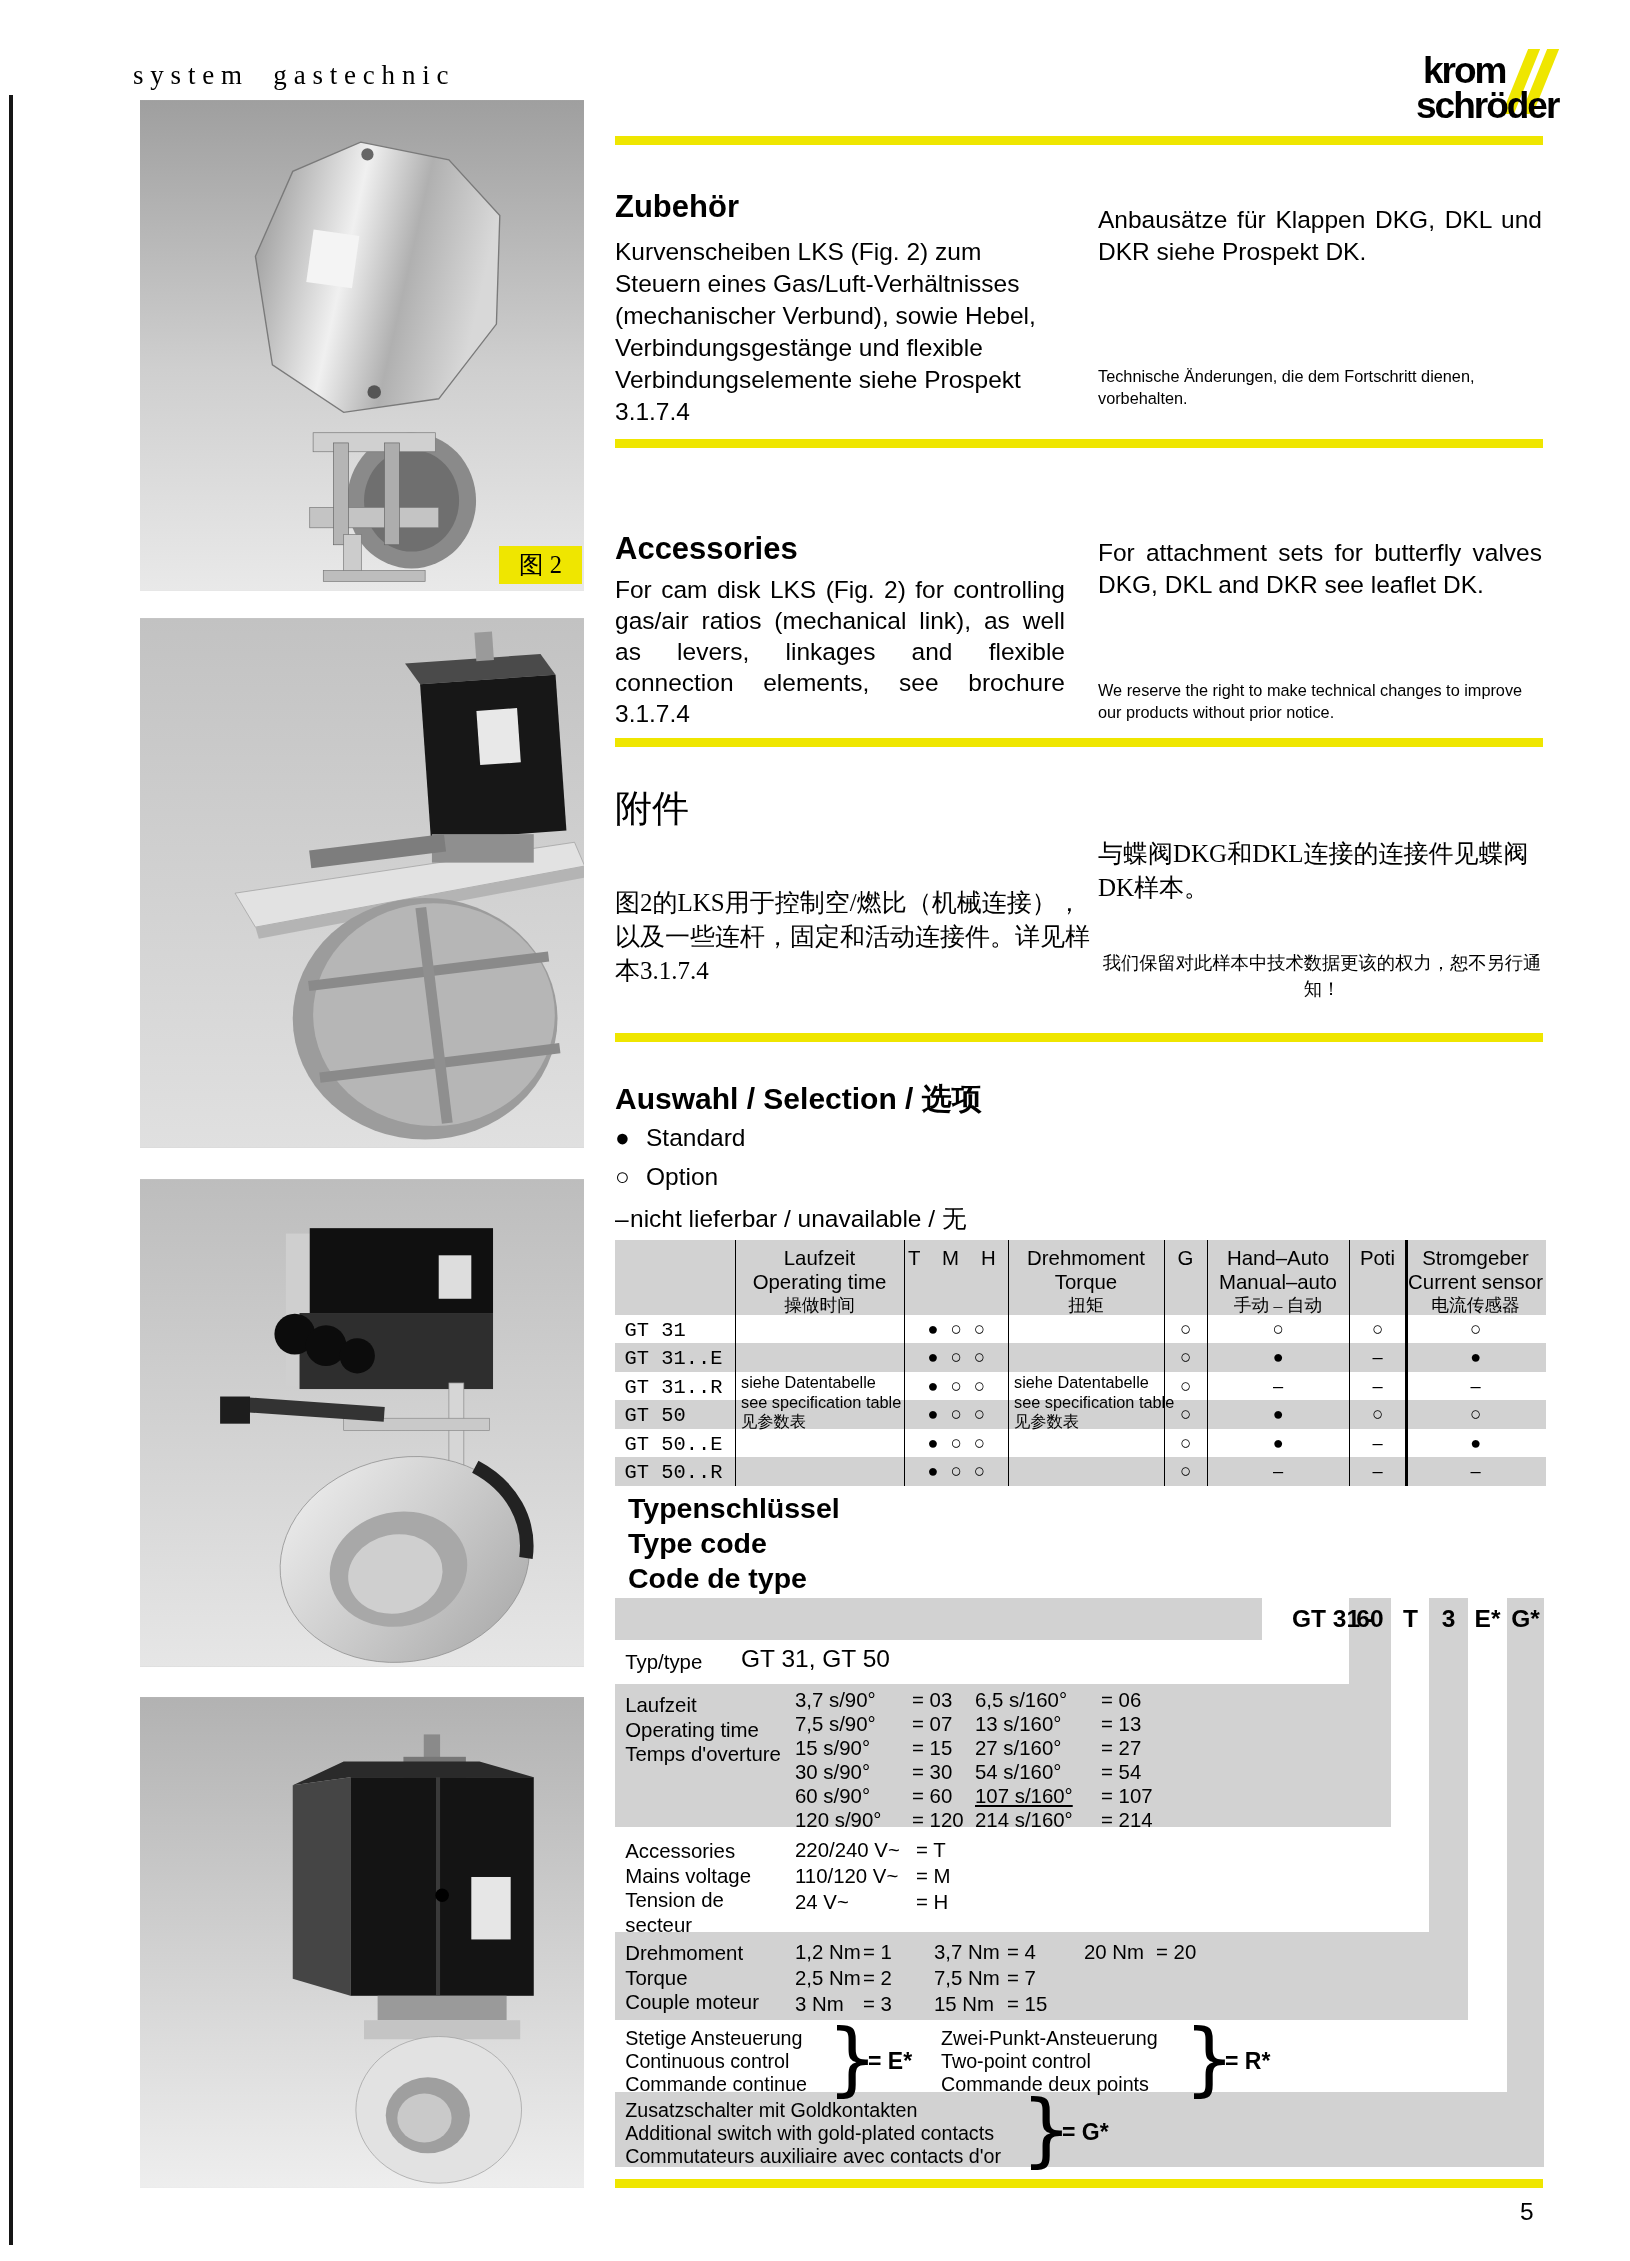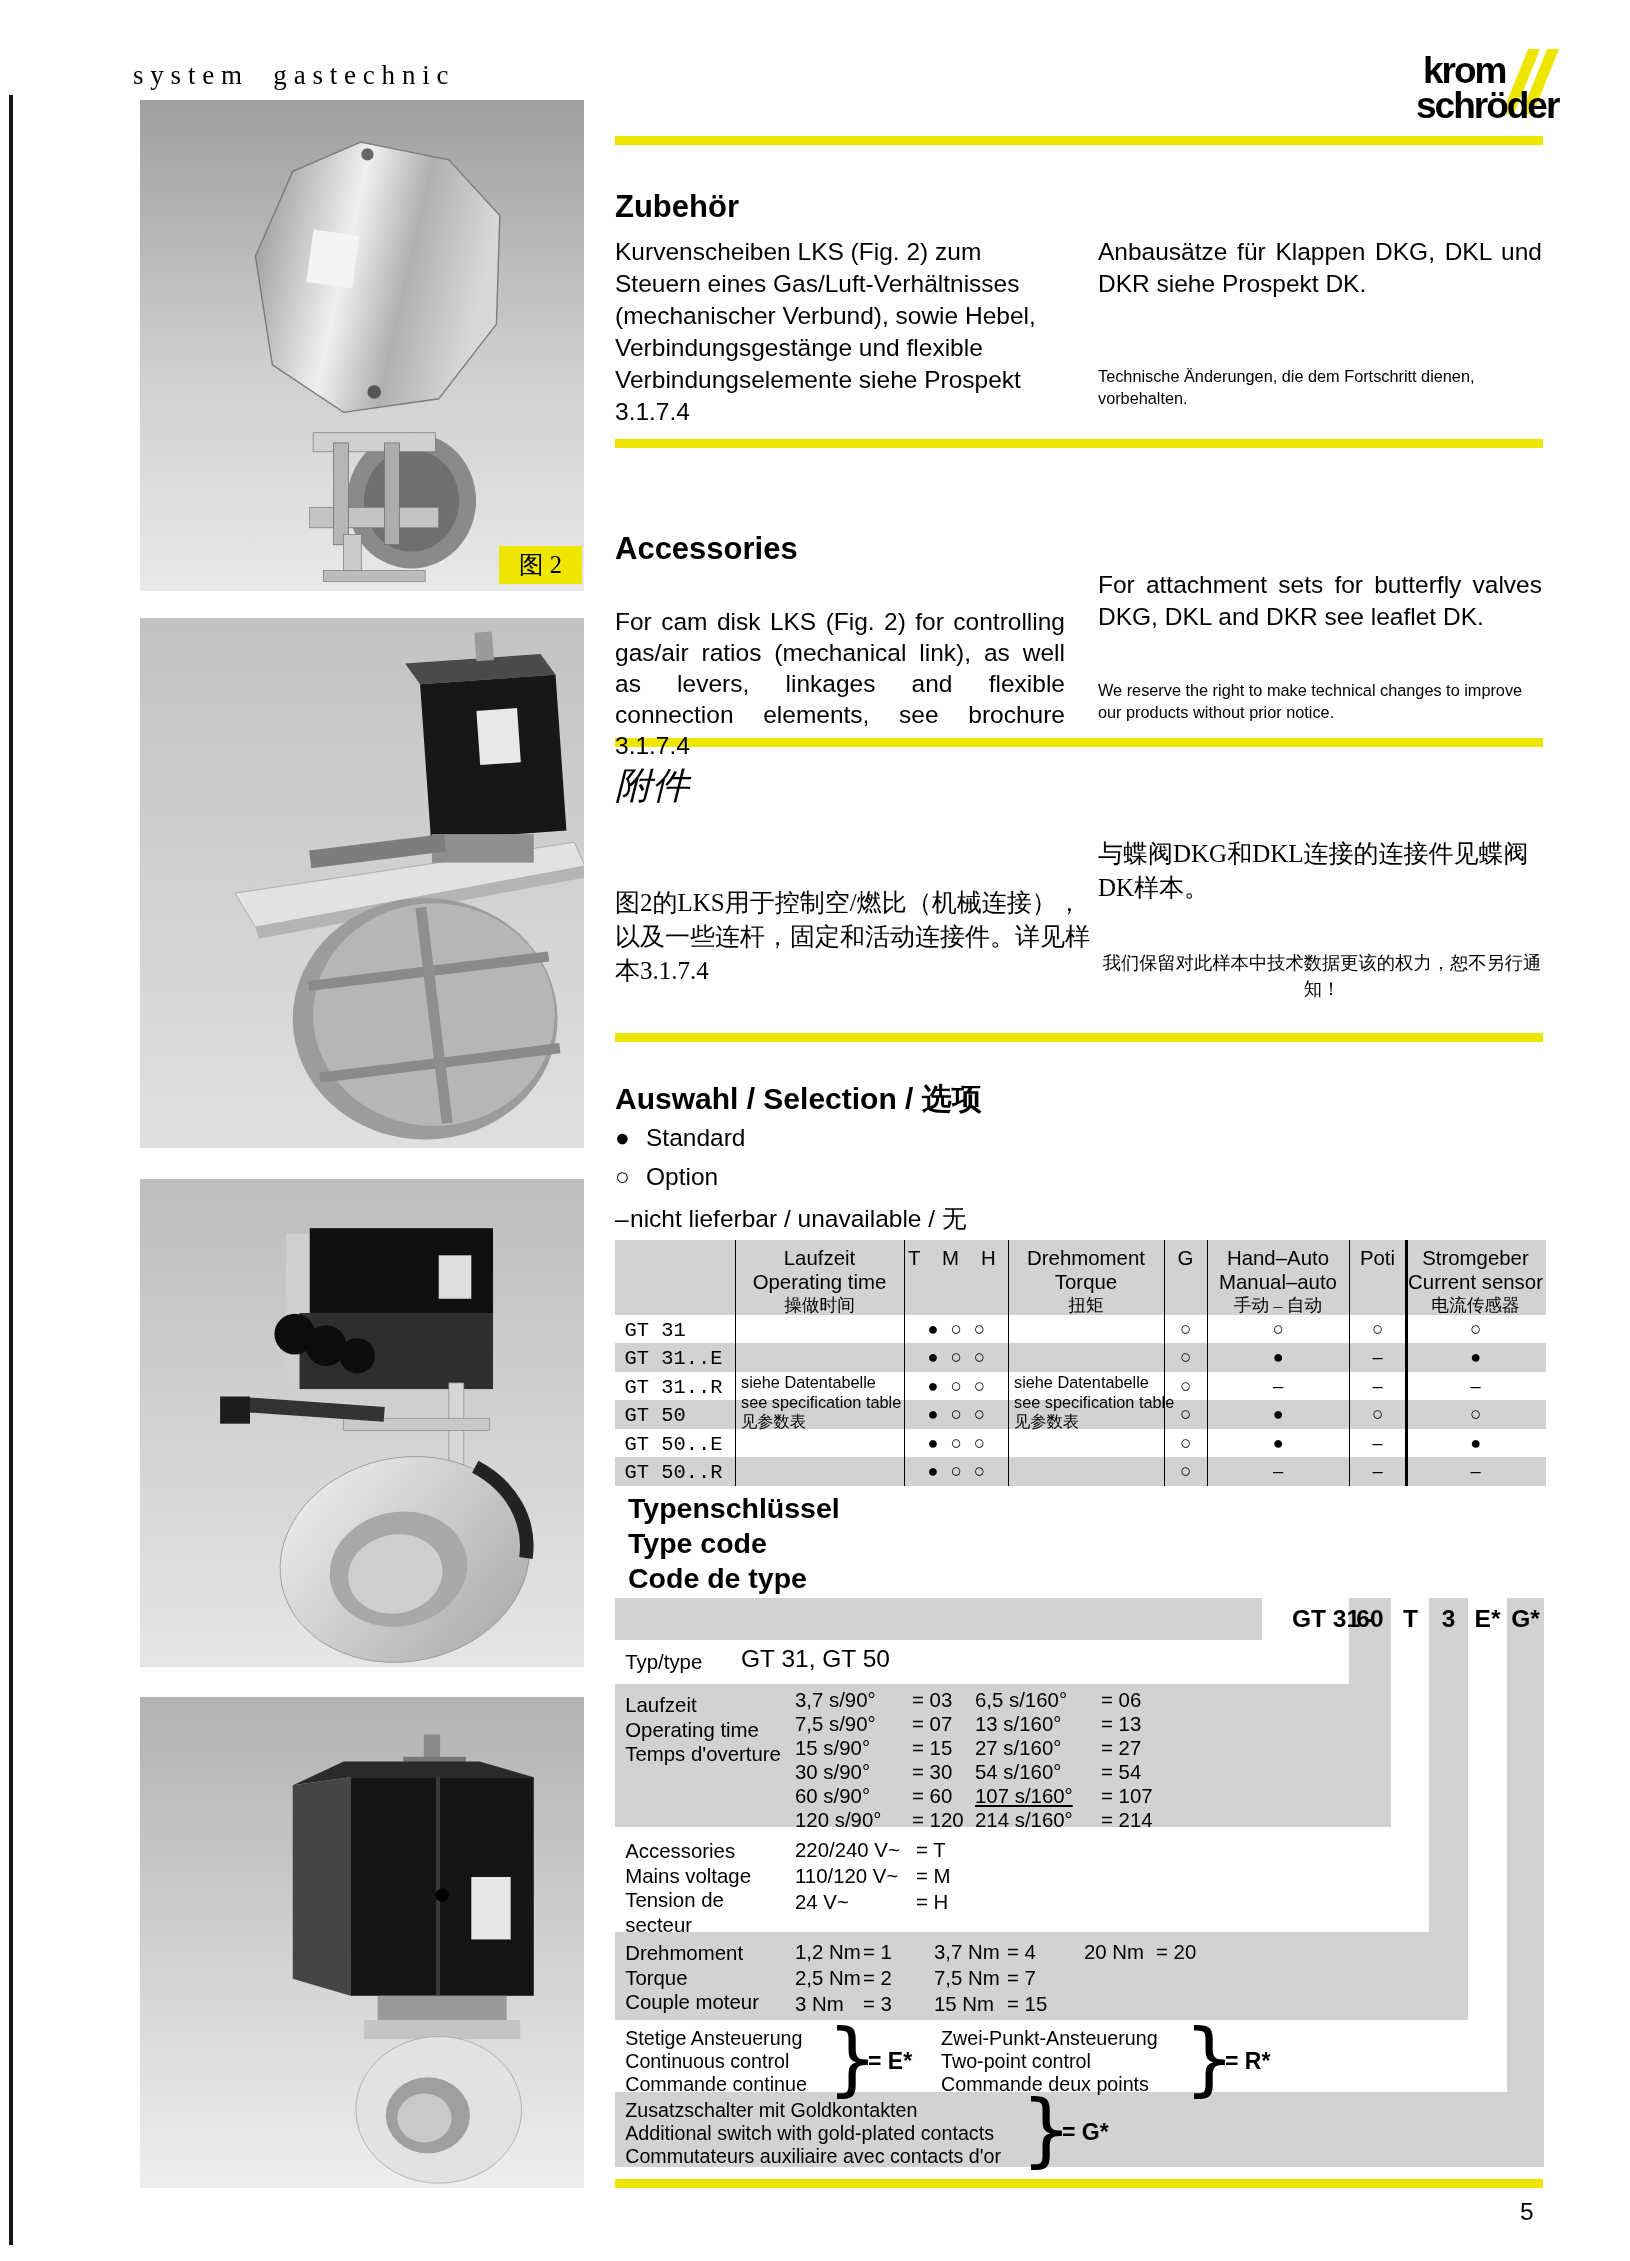--- a/index.html
+++ b/index.html
@@ -1,21 +1,21 @@
 <!DOCTYPE html>
 <html style="font-size:11px"><head>
 <meta charset="utf-8">
 <style>
   html,body{margin:0;padding:0;background:#ffffff;}
   body{width:1630px;height:2261px;position:relative;font-family:"Liberation Sans",sans-serif;color:#000;overflow:hidden;}
   .abs{position:absolute;}
   .bar{position:absolute;left:615px;width:928px;height:8.8px;background:#efe600;}
   .h1{font-weight:bold;font-size:31px;letter-spacing:0;}
   .bodytxt{font-size:24.5px;line-height:32px;}
-  .just{text-align:justify;margin-top:32px;}
+  .just{text-align:justify;}
   .fine{font-size:16.3px;line-height:22px;}
   .cjk{font-family:"Liberation Serif","DejaVu Serif",serif;}
   .photo{position:absolute;left:140px;width:444px;overflow:hidden;background:#cfcfcf;}
   .photo svg{display:block;}
   
   #brand-logo{position:absolute;left:1382px;top:49px;width:190px;height:82px;}
   #brand-logo .word{position:absolute;font-weight:bold;font-size:37px;letter-spacing:-2px;line-height:37px;}
   #brand-logo .slash{position:absolute;width:11.5px;height:65px;background:#efe600;transform:skewX(-22deg);}
   
   #sel-table{position:absolute;left:615px;top:1240px;width:931px;height:246px;}
@@ -190,21 +190,21 @@
 <div class="abs h1" style="left:615px;top:189px;">Zubehör</div>
 <div class="abs bodytxt" style="left:615px;top:236px;width:450px;">Kurvenscheiben LKS (Fig. 2) zum Steuern eines Gas/Luft-Verhältnisses (mechanischer Verbund), sowie Hebel, Verbindungsgestänge und flexible Verbindungselemente siehe Prospekt 3.1.7.4</div>
 <div class="abs bodytxt just" style="left:1098px;top:204px;width:444px;">Anbausätze für Klappen DKG, DKL und DKR siehe Prospekt DK.</div>
 <div class="abs fine" style="left:1098px;top:365px;width:444px;">Technische Änderungen, die dem Fortschritt dienen, vorbehalten.</div>
 
 <div class="abs h1" style="left:615px;top:531px;">Accessories</div>
 <div class="abs bodytxt just" style="left:615px;top:574px;width:450px;line-height:31px;">For cam disk LKS (Fig. 2) for controlling gas/air ratios (mechanical link), as well as levers, linkages and flexible connection elements, see brochure 3.1.7.4</div>
 <div class="abs bodytxt just" style="left:1098px;top:537px;width:444px;">For attachment sets for butterfly valves DKG, DKL and DKR see leaflet DK.</div>
 <div class="abs fine" style="left:1098px;top:679px;width:444px;">We reserve the right to make technical changes to improve our products without prior notice.</div>
 
-<div class="abs cjk" style="left:615px;top:761px;font-size:37px;font-style:italic;">附件</div>
+<div class="abs cjk" style="left:615px;top:784px;font-size:37px;">附件</div>
 <div class="abs cjk" style="left:615px;top:886px;width:475px;font-size:25px;line-height:34px;">图2的LKS用于控制空/燃比（机械连接），以及一些连杆，固定和活动连接件。详见样本3.1.7.4</div>
 <div class="abs cjk" style="left:1098px;top:837px;width:454px;font-size:25px;line-height:34px;">与蝶阀DKG和DKL连接的连接件见蝶阀DK样本。</div>
 <div class="abs cjk" style="left:1098px;top:950px;width:448px;font-size:18.3px;line-height:26px;text-align:center;">我们保留对此样本中技术数据更该的权力，恕不另行通知！</div>
 
 <div class="abs h1" style="left:615px;top:1079px;font-size:30px;">Auswahl / Selection / 选项</div>
 <div class="abs" style="left:615px;top:1124px;font-size:24.5px;">
   <span style="display:inline-block;width:31px;">●</span><span>Standard</span>
 </div>
 <div class="abs" style="left:615px;top:1163px;font-size:24.5px;">
   <span style="display:inline-block;width:31px;">○</span><span>Option</span>

